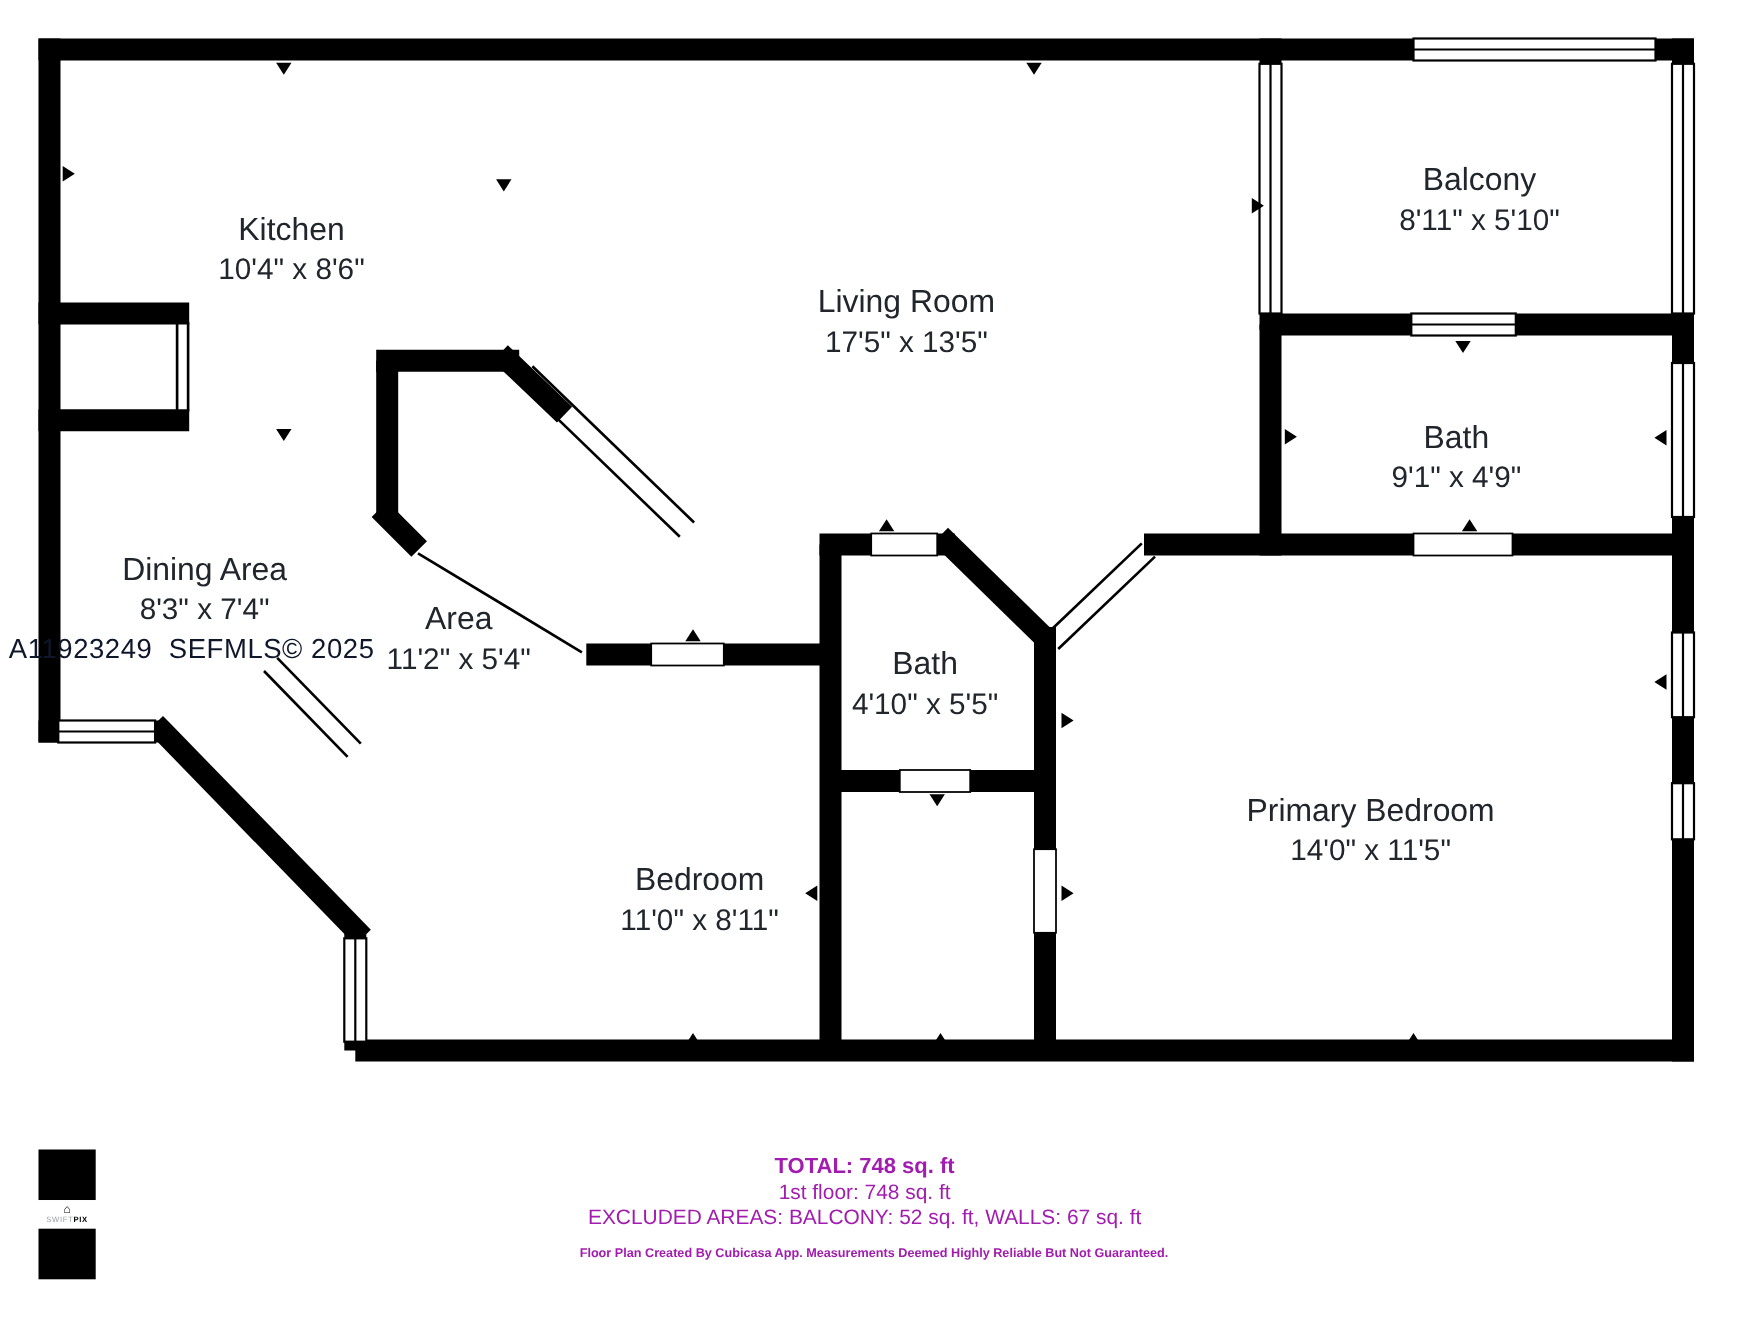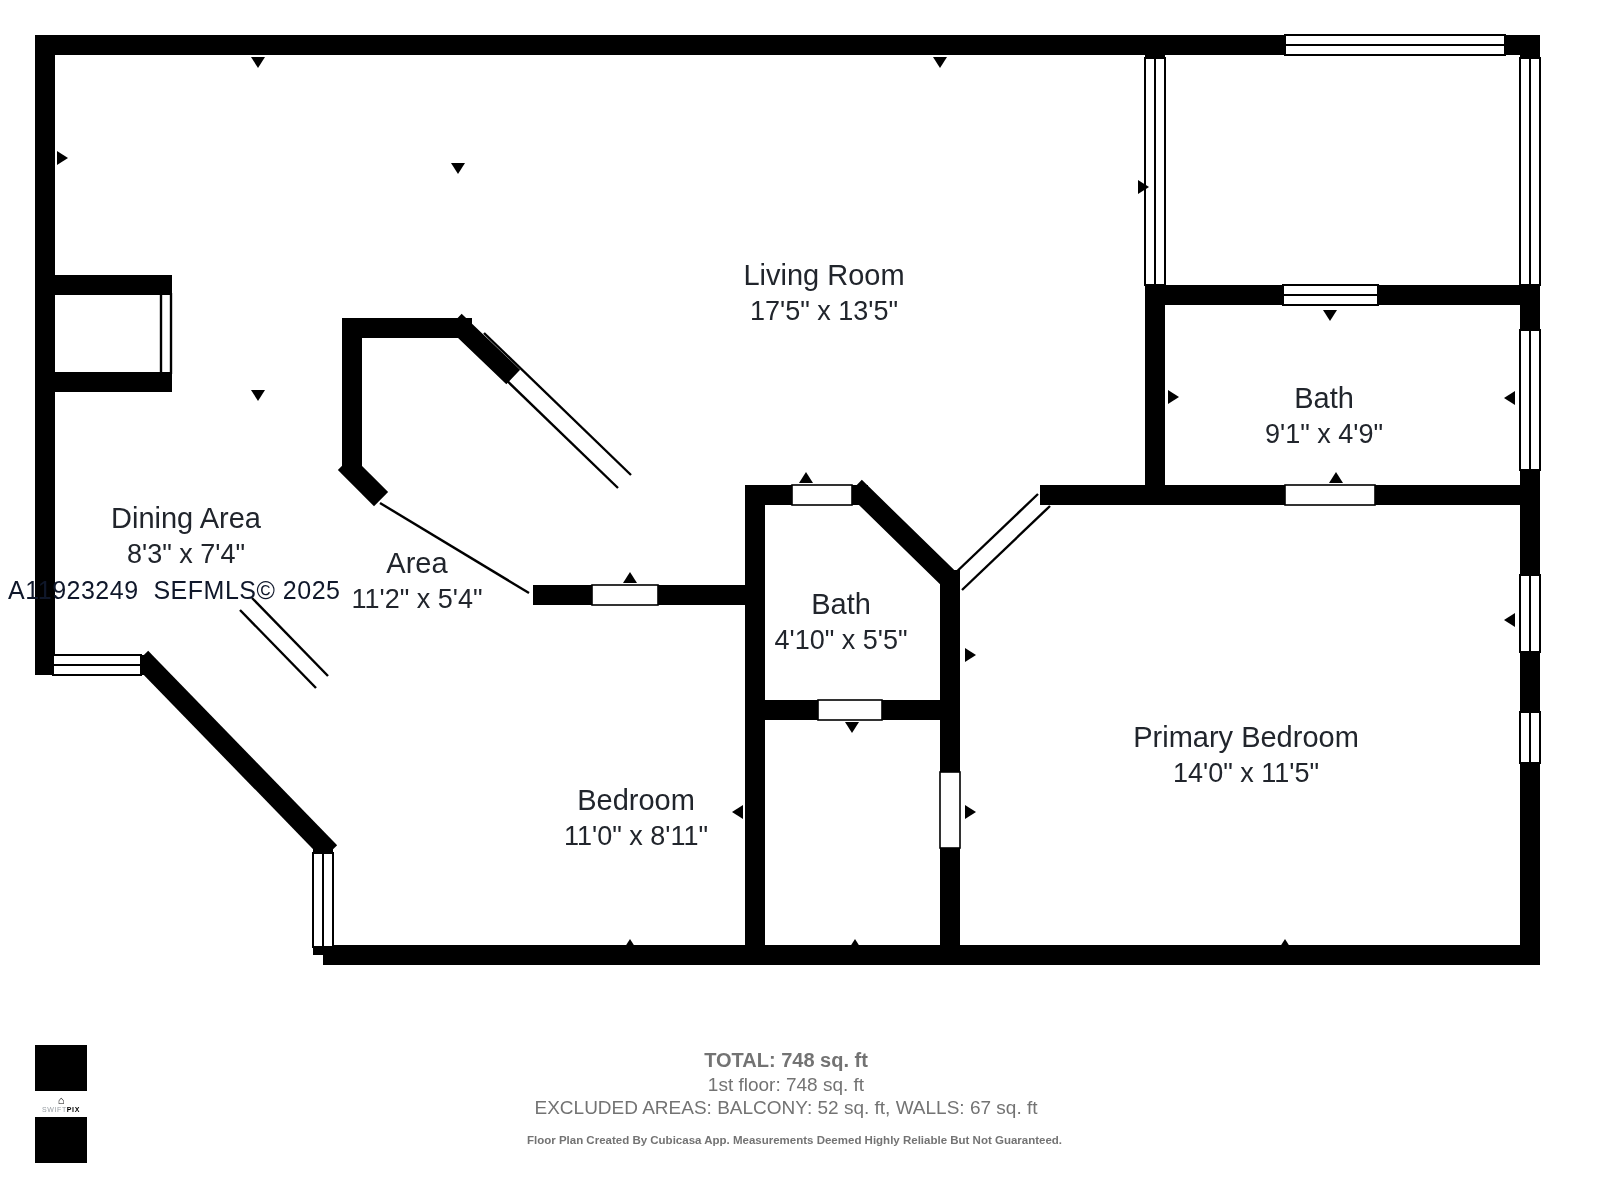--- a/index.html
+++ b/index.html
@@ -7,21 +7,21 @@
   body { font-family:"Liberation Sans", sans-serif; }
   .page { position:relative; width:1600px; height:1200px; background:#fff; overflow:hidden; }
   .plan-svg { position:absolute; left:0; top:0; }
 
   .room-label { position:absolute; transform:translateX(-50%); text-align:center; color:#21252c; white-space:nowrap; }
   .room-name { font-size:29px; line-height:38px; }
   .room-dims { font-size:27px; line-height:35px; }
 
   .watermark { position:absolute; left:8px; top:576px; font-size:25px; color:#0f172a; white-space:pre; letter-spacing:.5px; }
 
-  .footer { position:absolute; left:0; top:1048px; width:1572px; text-align:center; color:#737373; }
+  .footer { position:absolute; left:0; top:1048px; width:1572px; text-align:center; color:#a21caf; }
   .f1 { font-size:20px; font-weight:700; line-height:25px; }
   .f2 { font-size:19px; font-weight:400; line-height:23px; }
   .f3 { font-size:19px; font-weight:400; line-height:23px; }
   .f4 { font-size:11.5px; font-weight:700; margin-top:15px;padding-left:17px; }
 
   .logo { position:absolute; left:35px; top:1045px; width:52px; }
   .logo-block { width:52px; height:46px; background:#000; }
   .logo-mid { height:26px; display:flex; flex-direction:column; align-items:center; justify-content:center; background:#fff; }
   .logo-house { font-size:11px; line-height:10px; color:#000; }
   .logo-text { font-size:7px; letter-spacing:.6px; color:#9aa0a6; font-weight:400; line-height:9px; }
@@ -133,26 +133,34 @@
       <polygon points="1329,483 1343,483 1336,472"></polygon>
       <polygon points="1515,391 1515,405 1504,398"></polygon>
       <polygon points="1515,613 1515,627 1504,620"></polygon>
       <polygon points="1278,950 1292,950 1285,939"></polygon>
       <polygon points="623,950 637,950 630,939"></polygon>
       <polygon points="848,950 862,950 855,939"></polygon>
       <polygon points="1168,390 1168,404 1179,397"></polygon>
     </g>
   </svg>
 
+  <div class="room-label" style="left:265px; top:190px;">
+    <div class="room-name">Kitchen</div>
+    <div class="room-dims">10'4" x 8'6"</div>
+  </div>
 
   <div class="room-label" style="left:824px; top:256px;">
     <div class="room-name">Living Room</div>
     <div class="room-dims">17'5" x 13'5"</div>
   </div>
 
+  <div class="room-label" style="left:1345px; top:145px;">
+    <div class="room-name">Balcony</div>
+    <div class="room-dims">8'11" x 5'10"</div>
+  </div>
 
   <div class="room-label" style="left:1324px; top:379px;">
     <div class="room-name">Bath</div>
     <div class="room-dims">9'1" x 4'9"</div>
   </div>
 
   <div class="room-label" style="left:186px; top:499px;">
     <div class="room-name">Dining Area</div>
     <div class="room-dims">8'3" x 7'4"</div>
   </div>

